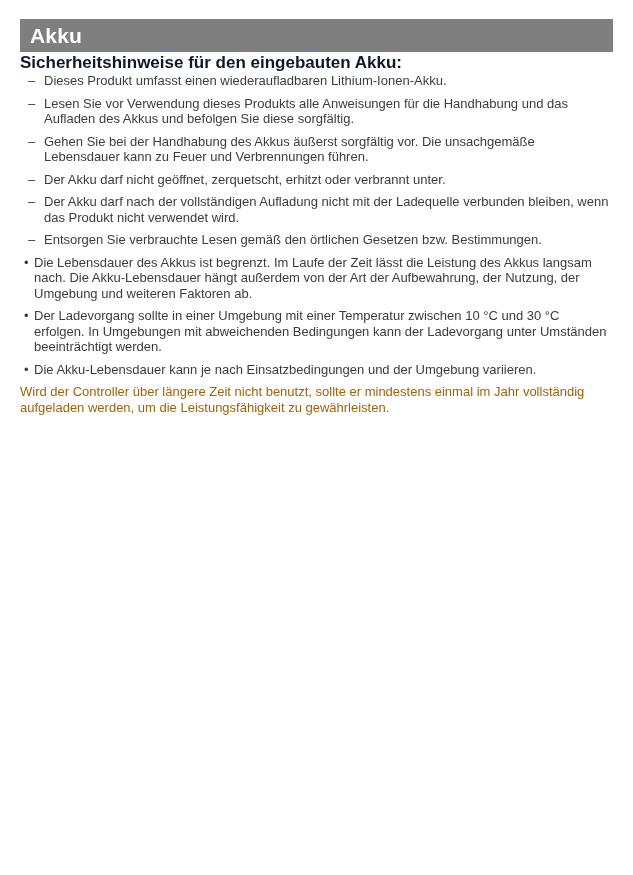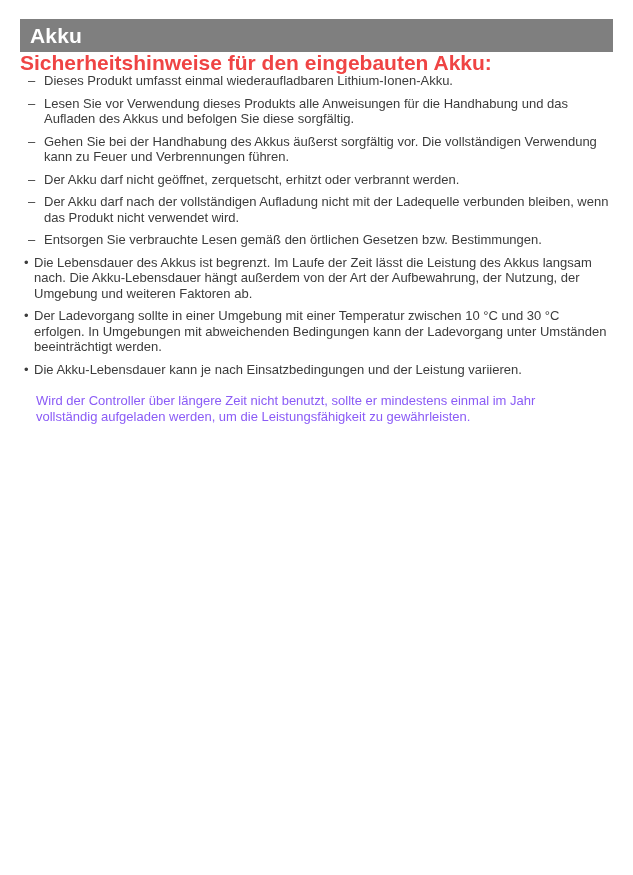--- a/index.html
+++ b/index.html
@@ -25,23 +25,23 @@
     padding: 0 10px;
     box-sizing: border-box;
   }
   .title-text {
     color: #ffffff;
     font-size: 21px;
     font-weight: bold;
     letter-spacing: 0.2px;
   }
   h2.section-heading {
-    font-size: 21px;
+    font-size: 17px;
     font-weight: bold;
-    color: #ef4444;
+    color: #0f172a;
     margin: 0;
     padding: 0;
     line-height: 21px;
   }
   .heading-safety   { margin-top: 9px;  margin-bottom: 6px; }
   .heading-lifespan { margin-top: 12px; margin-bottom: 6px; }
   .heading-nonuse   { margin-top: 13px; margin-bottom: 3px; }
   ul.item-list {
     list-style: none;
     margin: 0;
@@ -66,54 +66,54 @@
     width: 10px;
     margin-left: 4px;
     color: #3c3c3c;
   }
   .item-text {
     flex: 1;
   }
   p.body-paragraph {
     font-size: 13px;
     line-height: 15.5px;
-    color: #8b5cf6;
-    margin: 16px;
+    color: #a16207;
+    margin: 0;
     padding: 0;
   }
 </style>
 </head>
 <body>
 
 <div class="page">
 
   <header class="title-bar">
     <span class="title-text">Akku</span>
   </header>
 
   <main>
 
     <h2 class="section-heading heading-safety">Sicherheitshinweise für den eingebauten Akku:</h2>
 
     <ul class="item-list dash-list">
       <li>
         <span class="marker">–</span>
-        <span class="item-text">Dieses Produkt umfasst einmal wiederaufladbaren Lithium-Ionen-Akku.</span>
+        <span class="item-text">Dieses Produkt umfasst einen wiederaufladbaren Lithium-Ionen-Akku.</span>
       </li>
       <li>
         <span class="marker">–</span>
         <span class="item-text">Lesen Sie vor Verwendung dieses Produkts alle Anweisungen für die Handhabung und das Aufladen des Akkus und befolgen Sie diese sorgfältig.</span>
       </li>
       <li>
         <span class="marker">–</span>
-        <span class="item-text">Gehen Sie bei der Handhabung des Akkus äußerst sorgfältig vor. Die vollständigen Verwendung kann zu Feuer und Verbrennungen führen.</span>
+        <span class="item-text">Gehen Sie bei der Handhabung des Akkus äußerst sorgfältig vor. Die unsachgemäße Lebensdauer kann zu Feuer und Verbrennungen führen.</span>
       </li>
       <li>
         <span class="marker">–</span>
-        <span class="item-text">Der Akku darf nicht geöffnet, zerquetscht, erhitzt oder verbrannt werden.</span>
+        <span class="item-text">Der Akku darf nicht geöffnet, zerquetscht, erhitzt oder verbrannt unter.</span>
       </li>
       <li>
         <span class="marker">–</span>
         <span class="item-text">Der Akku darf nach der vollständigen Aufladung nicht mit der Ladequelle verbunden bleiben, wenn das Produkt nicht verwendet wird.</span>
       </li>
       <li>
         <span class="marker">–</span>
         <span class="item-text">Entsorgen Sie verbrauchte Lesen gemäß den örtlichen Gesetzen bzw. Bestimmungen.</span>
       </li>
     </ul>
@@ -123,21 +123,21 @@
       <li>
         <span class="marker">•</span>
         <span class="item-text">Die Lebensdauer des Akkus ist begrenzt. Im Laufe der Zeit lässt die Leistung des Akkus langsam nach. Die Akku-Lebensdauer hängt außerdem von der Art der Aufbewahrung, der Nutzung, der Umgebung und weiteren Faktoren ab.</span>
       </li>
       <li>
         <span class="marker">•</span>
         <span class="item-text">Der Ladevorgang sollte in einer Umgebung mit einer Temperatur zwischen 10 °C und 30 °C erfolgen. In Umgebungen mit abweichenden Bedingungen kann der Ladevorgang unter Umständen beeinträchtigt werden.</span>
       </li>
       <li>
         <span class="marker">•</span>
-        <span class="item-text">Die Akku-Lebensdauer kann je nach Einsatzbedingungen und der Leistung variieren.</span>
+        <span class="item-text">Die Akku-Lebensdauer kann je nach Einsatzbedingungen und der Umgebung variieren.</span>
       </li>
     </ul>
 
 
     <p class="body-paragraph">Wird der Controller über längere Zeit nicht benutzt, sollte er mindestens einmal im Jahr vollständig aufgeladen werden, um die Leistungsfähigkeit zu gewährleisten.</p>
 
   </main>
 </div>
 
 </body></html>

